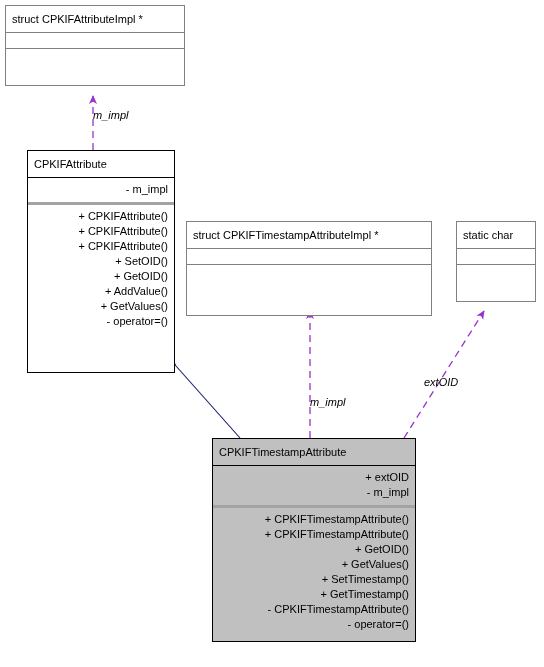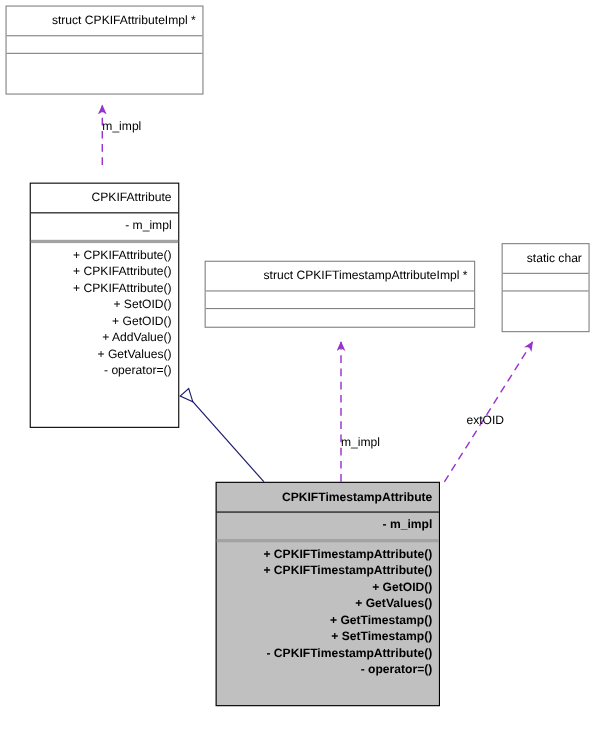--- a/index.html
+++ b/index.html
@@ -37,21 +37,21 @@
     color: #000000;
   }
   .uml-node.class-node {
     border: 1px solid #000000;
     background: #ffffff;
   }
   .uml-node.class-node.filled {
     background: #c0c0c0;
   }
   .node-title {
-    text-align: right;
+    text-align: left;
     padding: 7px 6px 7px 6px;
     line-height: 1.1;
     white-space: nowrap;
   }
   .class-node > .node-title {
     border-bottom: 1px solid #000000;
   }
   .node-compartment {
     padding: 4px 6px 5px 6px;
     line-height: 1.35;
@@ -77,20 +77,21 @@
   .empty-compartment {
     height: 16px;
   }
   
   .edge-label {
     position: absolute;
     font-size: 11px;
     color: #000000;
     white-space: nowrap;
     background: transparent;
+    font-style: italic;
   }
 </style>
 </head>
 <body>
 
 <div id="diagram-canvas">
 
   <svg class="edge-layer" viewBox="0 0 544 667">
     <defs>
       <marker id="openArrowPurple" markerWidth="10" markerHeight="10" refX="8" refY="4" orient="auto" markerUnits="userSpaceOnUse">
@@ -119,63 +120,64 @@
   </svg>
 
   <div class="uml-node struct-node" style="left:5px; top:5px; width:180px; height:81px;">
     <div class="node-title">struct CPKIFAttributeImpl *</div>
     <div class="node-compartment empty-compartment"></div>
     <div class="node-compartment empty-compartment"></div>
   </div>
 
   <div class="edge-label" style="left:93px; top:109px;">m_impl</div>
 
-  <div class="uml-node class-node" style="left:27px; top:150px; width:136px; height:223px;margin-top:16px;">
+  <div class="uml-node class-node" style="left:27px; top:150px; width:148px; height:223px;">
     <div class="node-title">CPKIFAttribute</div>
     <div class="node-compartment attrs">
       <div class="member-row">- m_impl</div>
     </div>
     <div class="node-compartment">
       <div class="member-row">+ CPKIFAttribute()</div>
       <div class="member-row">+ CPKIFAttribute()</div>
       <div class="member-row">+ CPKIFAttribute()</div>
       <div class="member-row">+ SetOID()</div>
       <div class="member-row">+ GetOID()</div>
       <div class="member-row">+ AddValue()</div>
       <div class="member-row">+ GetValues()</div>
       <div class="member-row">- operator=()</div>
     </div>
   </div>
 
-  <div class="uml-node struct-node" style="left:186px; top:221px; width:246px; height:61px;margin-top:16px;">
+  <div class="uml-node struct-node" style="left:186px; top:221px; width:246px; height:95px;">
     <div class="node-title">struct CPKIFTimestampAttributeImpl *</div>
     <div class="node-compartment empty-compartment"></div>
     <div class="node-compartment empty-compartment"></div>
   </div>
 
   <div class="uml-node struct-node" style="left:456px; top:221px; width:80px; height:81px;">
     <div class="node-title">static char</div>
     <div class="node-compartment empty-compartment"></div>
     <div class="node-compartment empty-compartment"></div>
   </div>
 
   <div class="edge-label" style="left:310px; top:396px;">m_impl</div>
 
   <div class="edge-label" style="left:424px; top:376px;">extOID</div>
 
-  <div class="uml-node class-node filled" style="left:196px; top:438px; width:204px; height:204px;font-weight:bold;">
+  <div class="uml-node class-node filled" style="left:212px; top:438px; width:204px; height:204px;">
     <div class="node-title">CPKIFTimestampAttribute</div>
     <div class="node-compartment attrs">
+      <div class="member-row">+ extOID</div>
       <div class="member-row">- m_impl</div>
     </div>
     <div class="node-compartment">
       <div class="member-row">+ CPKIFTimestampAttribute()</div>
       <div class="member-row">+ CPKIFTimestampAttribute()</div>
       <div class="member-row">+ GetOID()</div>
       <div class="member-row">+ GetValues()</div>
+      <div class="member-row">+ SetTimestamp()</div>
       <div class="member-row">+ GetTimestamp()</div>
-      <div class="member-row">+ SetTimestamp()</div>
       <div class="member-row">- CPKIFTimestampAttribute()</div>
       <div class="member-row">- operator=()</div>
     </div>
   </div>
 
 </div>
 
 </body></html>

